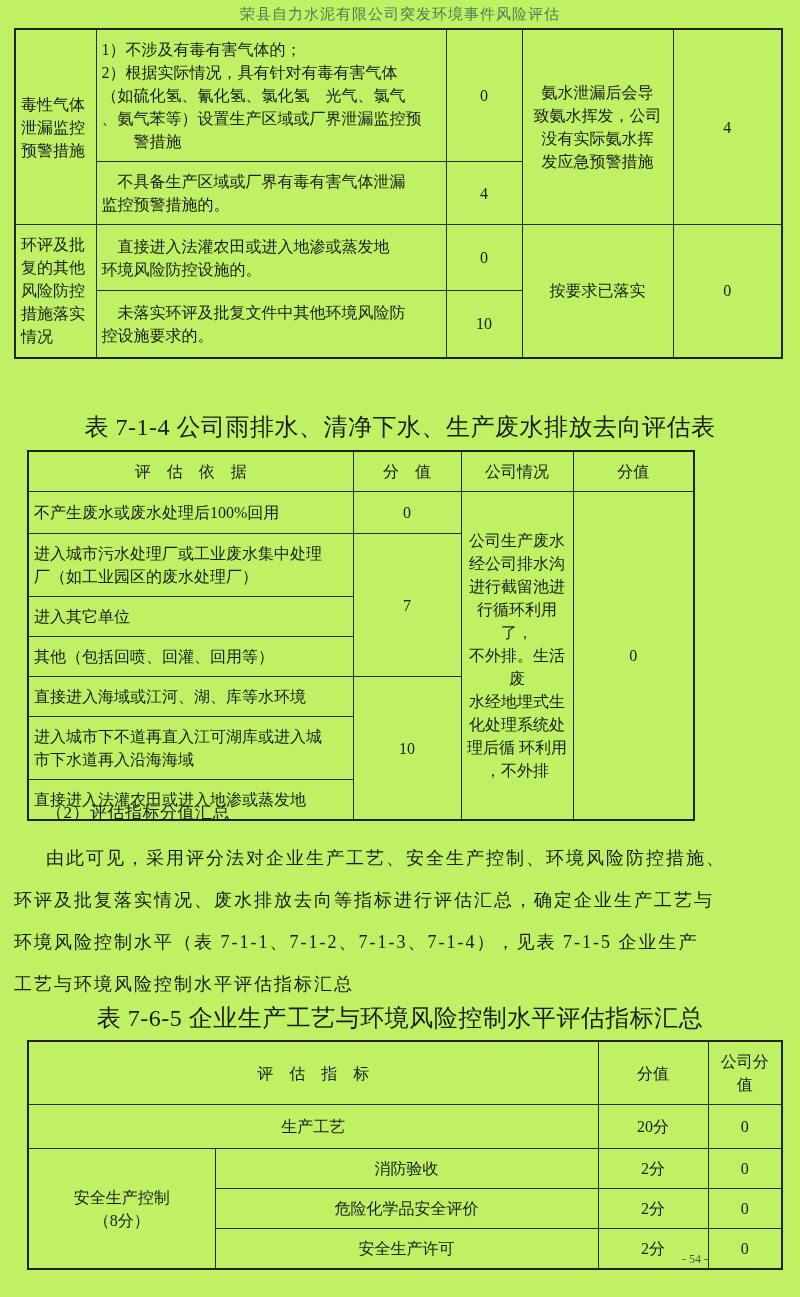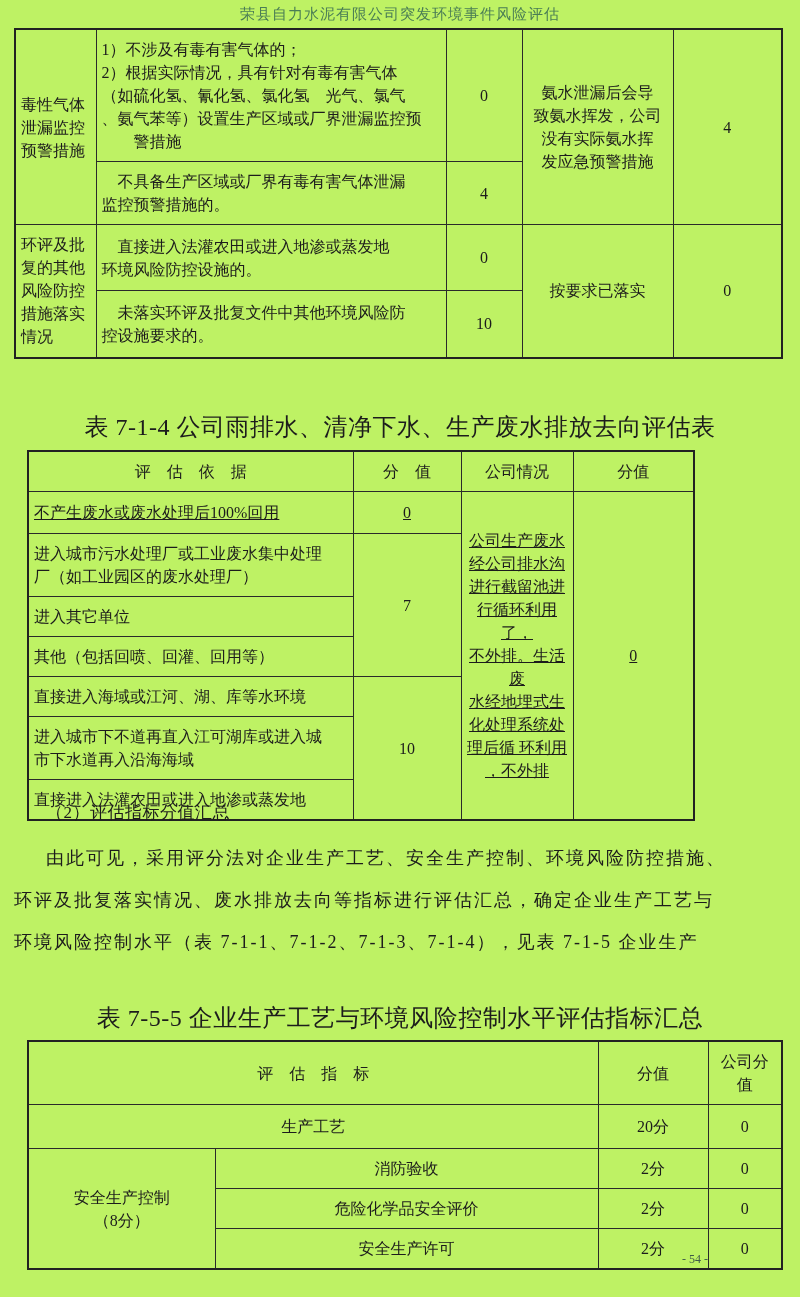--- a/index.html
+++ b/index.html
@@ -26,21 +26,21 @@
   .lbl { text-align:left; padding-left:7px; }
   
   .t-cont { left:14px; top:28px; width:767px; border:2px solid #222; }
   .t-cont tr.rA1 { height:117px; }
   .t-cont tr.rA2 { height:52px; }
   .t-cont tr.rB1 { height:66px; }
   .t-cont tr.rB2 { height:67px; }
   
   .t4 { left:27px; top:450px; width:666px; border:2px solid #222; }
   .t4 tr.hd { height:40px; }
-  .t4 tr.r1 { height:42px;text-decoration:underline; }
+  .t4 tr.r1 { height:42px; }
   .t4 tr.r2 { height:50px; }
   .t4 tr.r3, .t4 tr.r4, .t4 tr.r5, .t4 tr.r7 { height:32px; }
   .t4 tr.r6 { height:48px; }
   .t4 td { line-height:21px; }
   
   .t5 { left:27px; top:1040px; width:754px; border:2px solid #222; }
   .t5 tr.hd { height:48px; }
   .t5 tr.r1 { height:44px; }
   .t5 tr.r2, .t5 tr.r3, .t5 tr.r4 { height:34px; }
   
@@ -160,22 +160,23 @@
       <td>直接进入法灌农田或进入地渗或蒸发地</td>
     </tr>
   </tbody>
     </table>
 
   <div class="line" style="top:801px; left:46px">（2）评估指标分值汇总</div>
 
   <div class="para-line" style="top:888px">环评及批复落实情况、废水排放去向等指标进行评估汇总，确定企业生产工艺与</div>
   <div class="para-line" style="top:846px; left:46px">由此可见，采用评分法对企业生产工艺、安全生产控制、环境风险防控措施、</div>
   <div class="para-line" style="top:930px">环境风险控制水平（表 7-1-1、7-1-2、7-1-3、7-1-4），见表 7-1-5 企业生产</div>
-
-  <div class="tbl-title" style="top:1002px">表 7-5-5 企业生产工艺与环境风险控制水平评估指标汇总</div>
+  <div class="para-line" style="top:972px">工艺与环境风险控制水平评估指标汇总</div>
+
+  <div class="tbl-title" style="top:1002px">表 7-6-5 企业生产工艺与环境风险控制水平评估指标汇总</div>
 
   <table class="tbl t5">
     <colgroup>
       <col style="width:187px">
         <col style="width:383px">
         <col style="width:110px">
         <col style="width:74px">
     </colgroup>
     <tbody>
         <tr class="hd">

